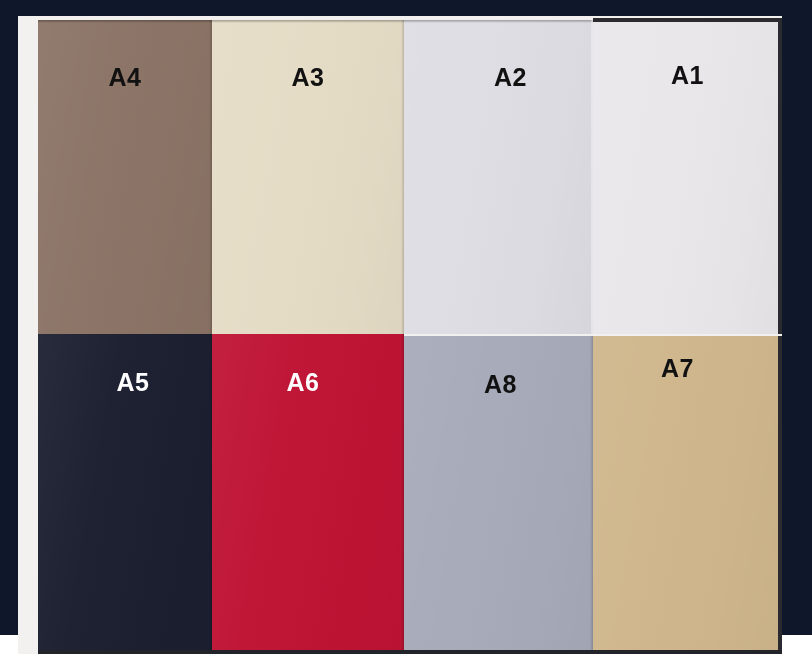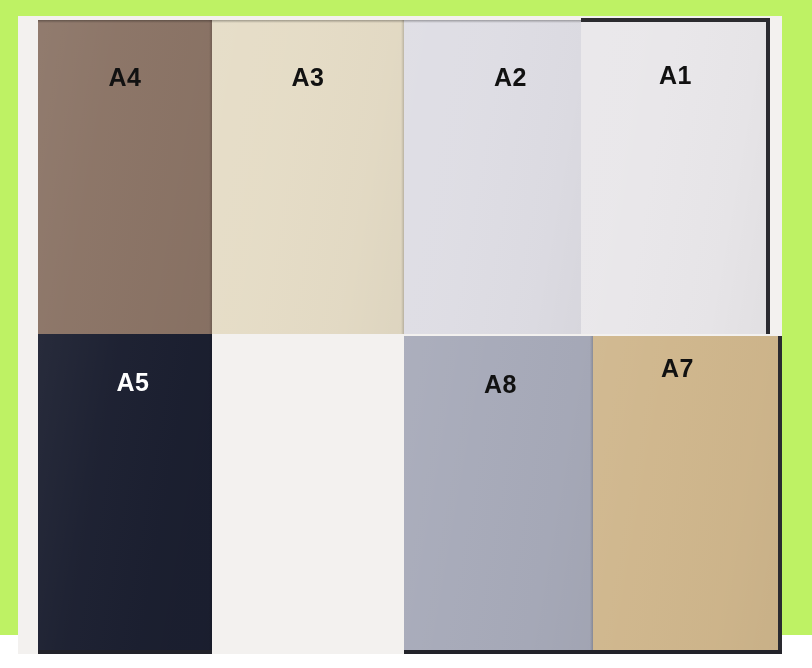--- a/index.html
+++ b/index.html
@@ -12,21 +12,21 @@
     width: 812px;
     height: 668px;
     overflow: hidden;
     font-family: "Liberation Sans", "DejaVu Sans", sans-serif;
   }
 
   #swatch-board {
     position: relative;
     width: 812px;
     height: 635px;
-    background: #bef264;
+    background: #0f172a;
   }
 
   
   .board-plate {
     position: absolute;
     left: 18px;
     top: 16px;
     width: 764px;
     height: 638px;
     background: #f3f1ef;
@@ -124,34 +124,40 @@
     <div class="swatch-label" style="top:45px; color:#111111;">A3</div>
   </div>
 
   <div class="swatch" style="left:404px; top:20px; width:189px; height:314px; background:#dedde4;">
     <div class="grain"></div>
     <div class="edge-shadow-top"></div>
     <div class="seam-v" style="right:0;"></div>
     <div class="swatch-label" style="top:45px; color:#111111;padding-left:24px;">A2</div>
   </div>
 
-  <div class="swatch" style="left:581px; top:18px; width:189px; height:316px; background:#e9e7ea;">
+  <div class="swatch" style="left:593px; top:18px; width:189px; height:316px; background:#e9e7ea;">
     <div class="grain"></div>
     <div class="edge-dark-top"></div>
     <div class="edge-dark-right"></div>
     <div class="swatch-label" style="top:45px; color:#111111;">A1</div>
   </div>
 
   <div class="swatch" style="left:38px; top:334px; width:174px; height:320px; background:#1b1f30;">
     <div class="grain"></div>
     <div class="edge-shadow-right"></div>
     <div class="edge-dark-bottom"></div>
     <div class="swatch-label" style="top:36px; color:#ffffff; transform:translateX(8px);text-align:center;">A5</div>
   </div>
 
+  <div class="swatch" style="left:212px; top:334px; width:192px; height:320px; background:#bf1334;">
+    <div class="grain"></div>
+    <div class="edge-shadow-right"></div>
+    <div class="edge-dark-bottom"></div>
+    <div class="swatch-label" style="top:36px; color:#ffffff; transform:translateX(-5px);">A6</div>
+  </div>
 
   <div class="swatch" style="left:404px; top:336px; width:189px; height:318px; background:#a7aab9;">
     <div class="grain"></div>
     <div class="edge-shadow-right"></div>
     <div class="edge-dark-bottom"></div>
     <div class="swatch-label" style="top:36px; color:#111111; transform:translateX(2px);">A8</div>
   </div>
 
   <div class="swatch" style="left:593px; top:336px; width:189px; height:318px; background:#cfb68c;">
     <div class="grain"></div>

